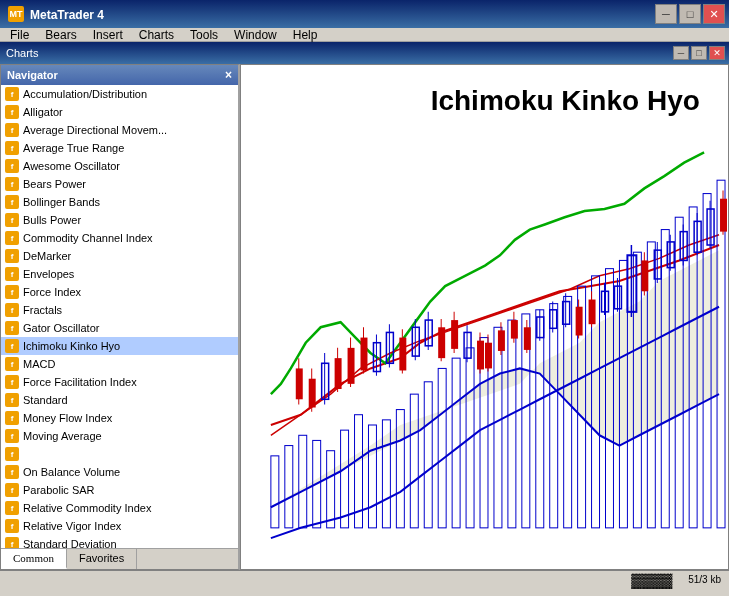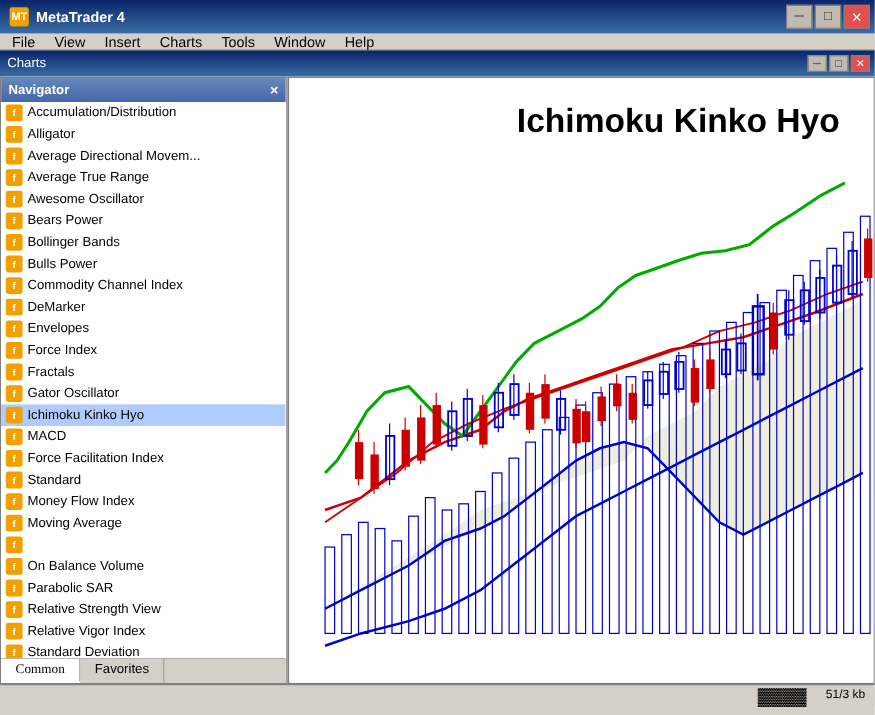--- a/index.html
+++ b/index.html
@@ -17,21 +17,21 @@
     .title-bar {
       background: linear-gradient(to bottom, #0a246a 0%, #3a6ea5 100%);
       height: 28px;
       display: flex;
       align-items: center;
       justify-content: space-between;
       padding: 0 4px 0 8px;
     }
     .title-bar-left {
       display: flex;
-      align-items: center;
+      align-items: flex-end;
       gap: 6px;
       color: white;
       font-size: 12px;
       font-weight: bold;
     }
     .app-icon {
       width: 16px;
       height: 16px;
       background: #f0a000;
       border-radius: 2px;
@@ -267,21 +267,21 @@
   </div>
   <div class="title-bar-controls">
     <div class="title-btn">─</div>
     <div class="title-btn">□</div>
     <div class="title-btn close-btn">✕</div>
   </div>
 </div>
 
 <div class="menu-bar">
   <div class="menu-item">File</div>
-  <div class="menu-item">View</div>
+  <div class="menu-item">Bears</div>
   <div class="menu-item">Insert</div>
   <div class="menu-item">Charts</div>
   <div class="menu-item">Tools</div>
   <div class="menu-item">Window</div>
   <div class="menu-item">Help</div>
 </div>
 
 <div class="inner-title-bar">
   <div class="inner-title-left">
     <span>Charts</span>
@@ -387,21 +387,21 @@
       <div class="nav-item">
         <div class="nav-icon">f</div>
         <span>On Balance Volume</span>
       </div>
       <div class="nav-item">
         <div class="nav-icon">f</div>
         <span>Parabolic SAR</span>
       </div>
       <div class="nav-item">
         <div class="nav-icon">f</div>
-        <span>Relative Strength View</span>
+        <span>Relative Commodity Index</span>
       </div>
       <div class="nav-item">
         <div class="nav-icon">f</div>
         <span>Relative Vigor Index</span>
       </div>
       <div class="nav-item">
         <div class="nav-icon">f</div>
         <span>Standard Deviation</span>
       </div>
     </div>

